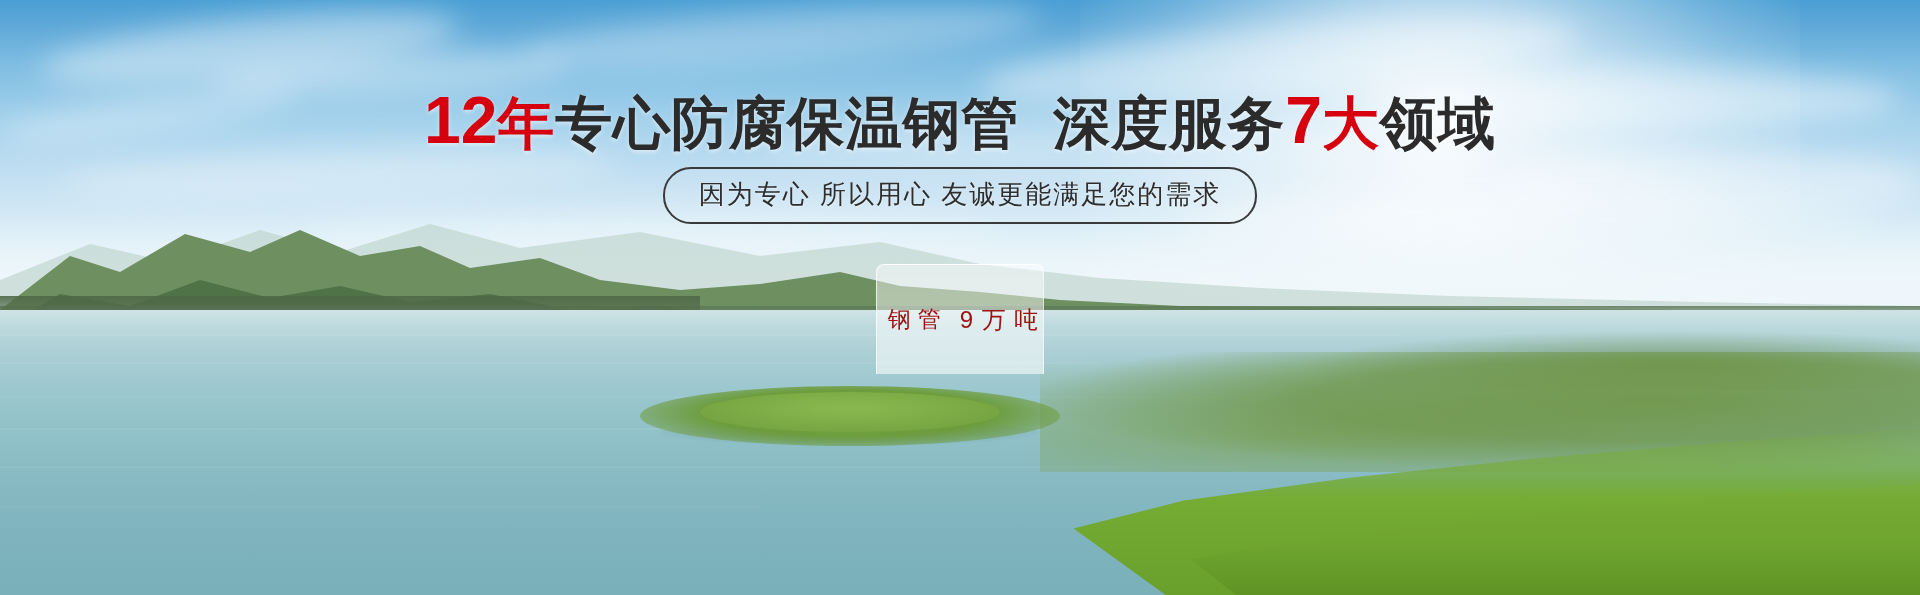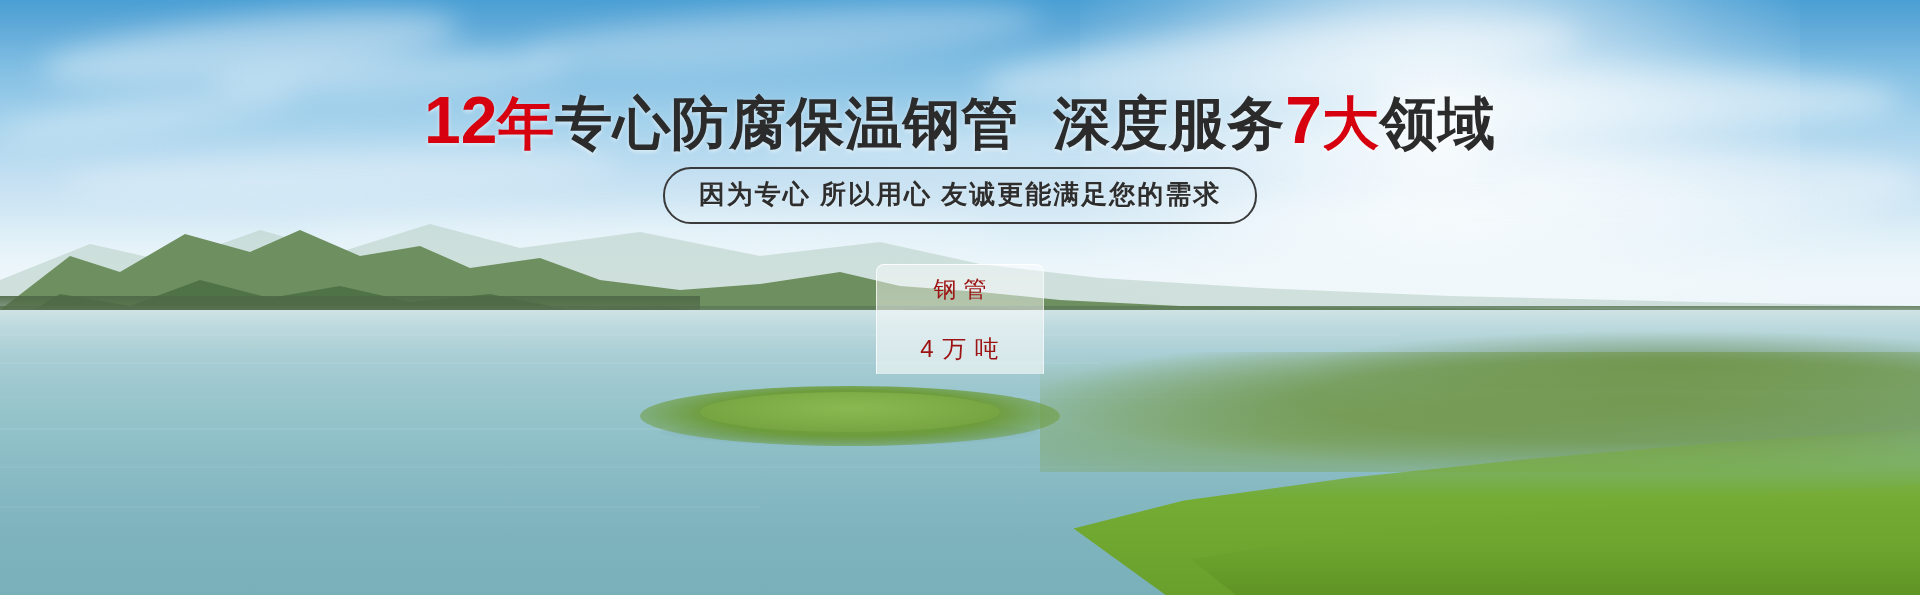--- a/index.html
+++ b/index.html
@@ -211,45 +211,44 @@
   .subtitle {
     display: inline-block;
     border: 2px solid #3a3a3a;
     border-radius: 28px;
     padding: 8px 34px 10px 34px;
     font-size: 26px;
     letter-spacing: 2px;
     color: #2e2e2e;
     background: rgba(255,255,255,0.06);
     text-shadow: 0 1px 2px rgba(255,255,255,0.5);
-    font-weight: bold;
   }
 
   
   .cards {
     position: absolute;
     left: 0; top: 264px;
     width: 1920px;
     display: flex;
     justify-content: center;
     gap: 10px;
   }
   .card {
     width: 168px;
     height: 110px;
     background: linear-gradient(to bottom, rgba(255,255,255,0.42) 0%, rgba(255,255,255,0.58) 100%);
     border-top: 1px solid rgba(255,255,255,0.85);
     border-left: 1px solid rgba(255,255,255,0.75);
     border-right: 1px solid rgba(255,255,255,0.55);
     border-radius: 8px 8px 0 0;
     display: flex;
-    flex-direction: column;
+    flex-direction: row;
     align-items: center;
     justify-content: center;
-    gap: 28px;
+    gap: 12px;
   }
   .card-label {
     font-size: 23px;
     color: #9c1212;
     letter-spacing: 7px;
     text-indent: 7px;
     font-weight: 400;
   }
   .card-value {
     font-size: 24px;
@@ -325,21 +324,21 @@
     </div>
 
     <div class="subtitle-wrap">
       <span class="subtitle">因为专心 所以用心  友诚更能满足您的需求</span>
     </div>
 
     <div class="cards">
 
       <div class="card">
         <div class="card-label">钢管</div>
-        <div class="card-value"><span>4 万 吨</span></div>
+        <div class="card-value"><span>9 万 吨</span></div>
       </div>
 
 
 
     </div>
 
   </div>
 </div>
 
 </body></html>

